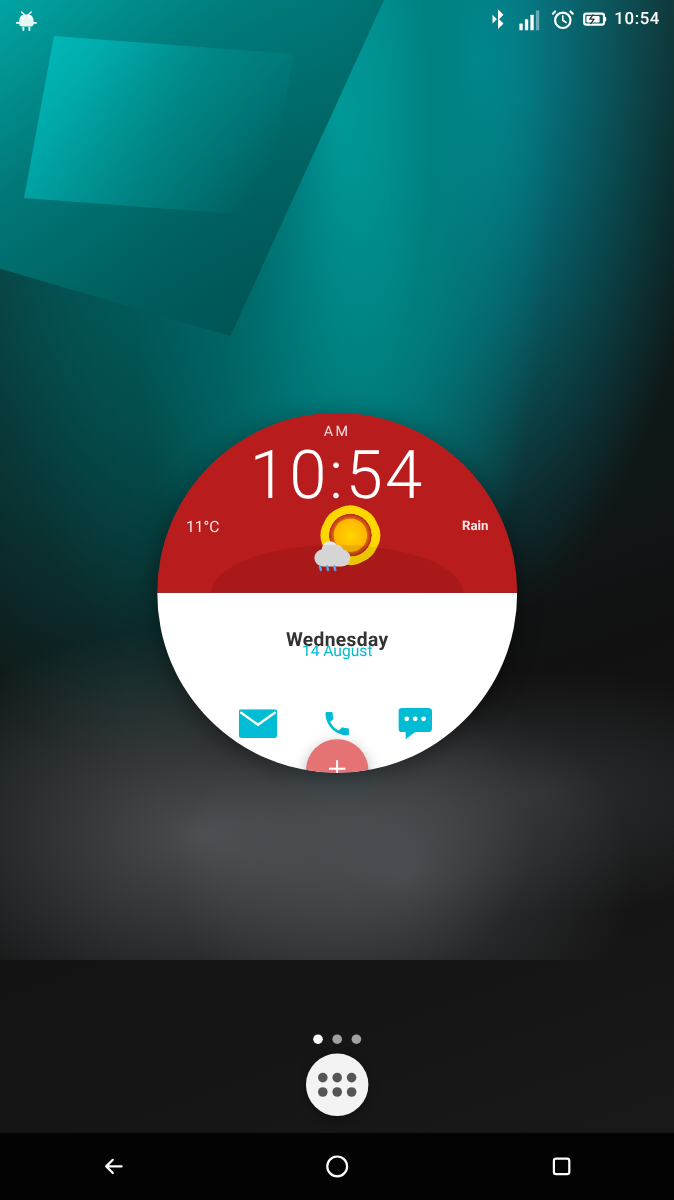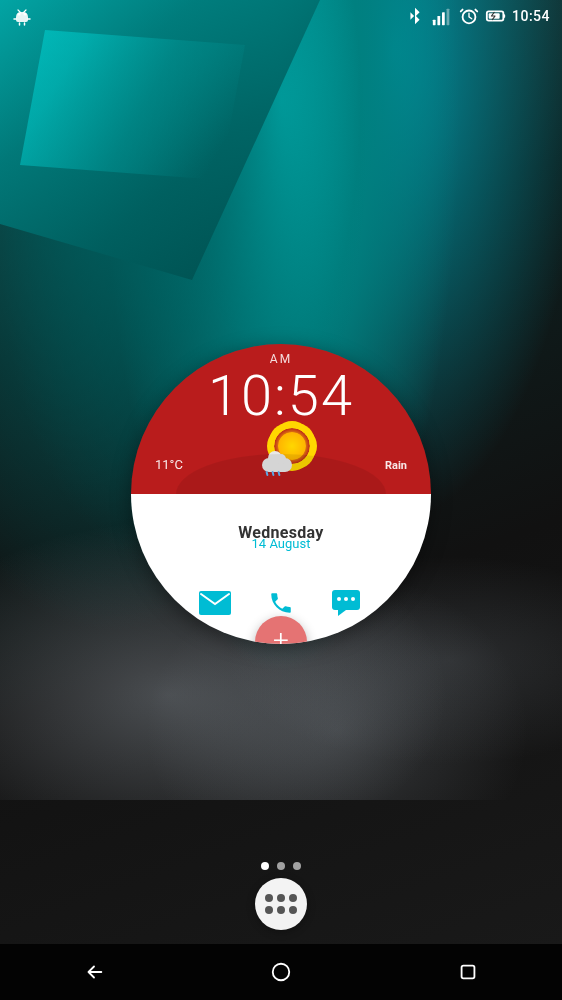--- a/index.html
+++ b/index.html
@@ -180,21 +180,21 @@
     .clock-time {
       color: white;
       font-size: 56px;
       font-weight: 300;
       letter-spacing: 2px;
       line-height: 1;
     }
 
     .weather-row {
       display: flex;
-      align-items: flex-end;
+      align-items: flex-start;
       width: 100%;
       justify-content: space-between;
       padding: 4px 24px;
       margin-top: 4px;
     }
 
     .temp-label {
       color: rgba(255,255,255,0.9);
       font-size: 13px;
       font-weight: 400;

